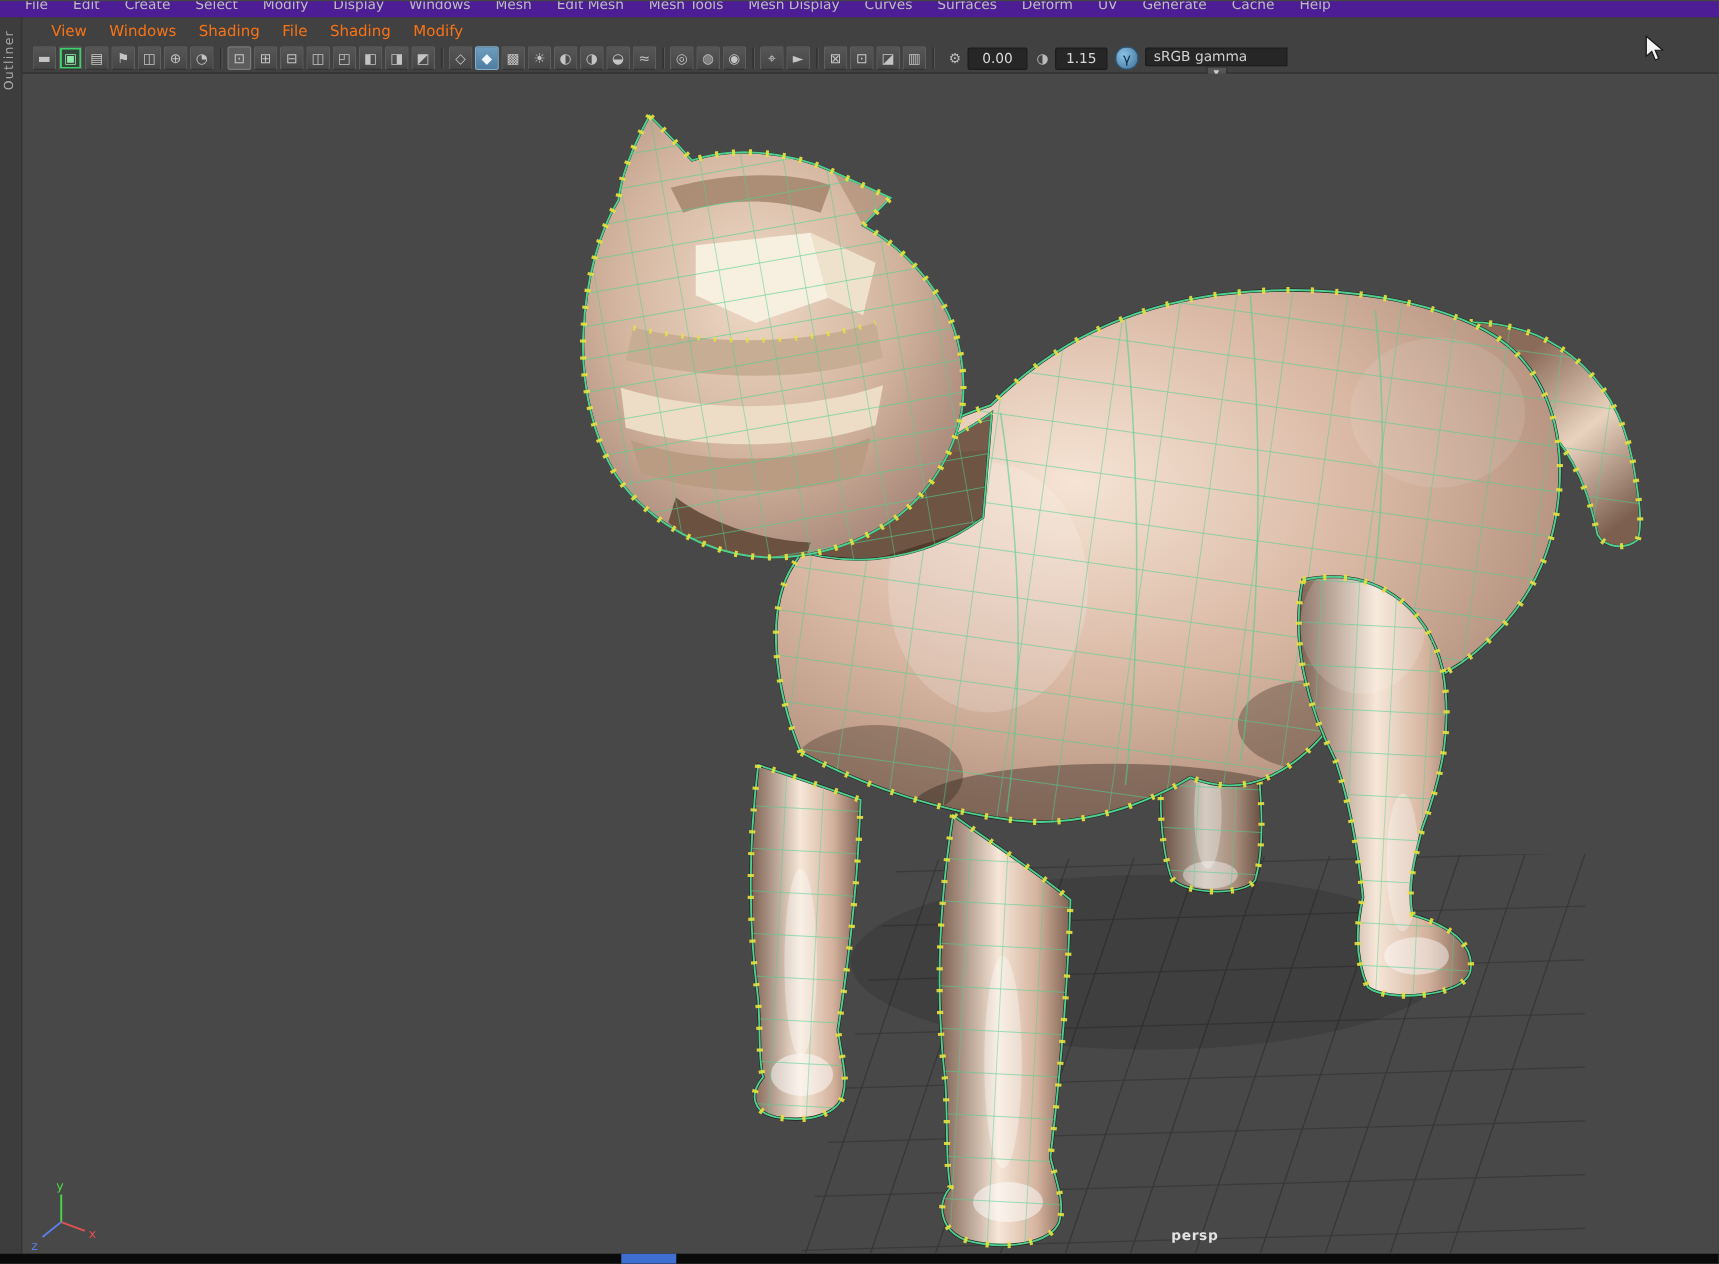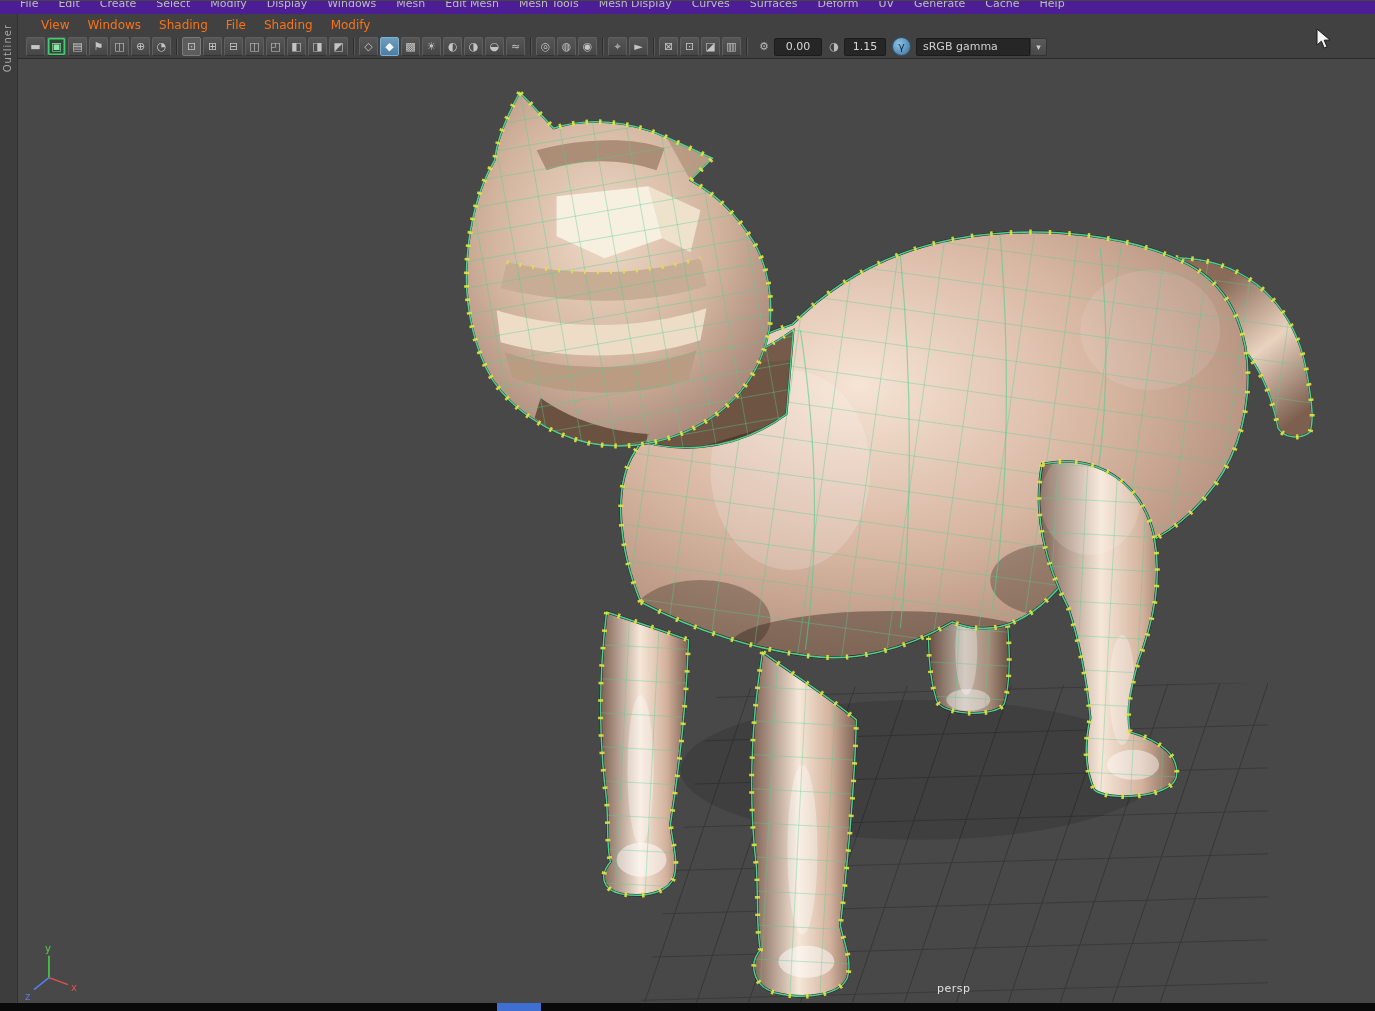--- a/index.html
+++ b/index.html
@@ -39,34 +39,34 @@
   .tb-mini { width:16px; height:18px; display:flex; align-items:center; justify-content:center;
     font-size:11px; color:#bbb; margin-left:4px; }
   .tb-field { height:16px; background:#262626; border:1px solid #1c1c1c; border-radius:2px;
     color:#d8d8d8; font-size:11px; display:flex; align-items:center; justify-content:center;
     padding:0 4px; margin-left:2px; }
   #exposure-field { width:38px; }
   #gamma-field { width:32px; }
   .cm-toggle { border-radius:10px; margin-left:6px;
     background:radial-gradient(circle at 35% 35%, #8cc2e8, #3c6f96); color:#0e2e44;
     border-color:#2c5674; font-size:11px; }
-  #colorspace { display:flex; align-items:center; height:18px; margin-left:5px; }
+  #colorspace { display:flex; align-items:center; height:18px; margin-left:5px;flex-direction:column; }
   #colorspace .value { width:106px; height:16px; background:#262626; border:1px solid #1c1c1c;
     font-size:11px; color:#d0d0d0; display:flex; align-items:center; padding-left:6px;
     border-radius:2px 0 0 2px; }
   #colorspace .arrow { width:17px; height:18px; box-sizing:border-box;
     background:linear-gradient(#5a5a5a,#484848); border:1px solid #333;
     display:flex; align-items:center; justify-content:center; font-size:9px; color:#ccc;
     border-radius:0 2px 2px 0; }
   
   #viewport { position:absolute; left:18px; top:59px; width:1357px; height:944px;
     background:#484848; overflow:hidden; }
   #viewport svg.scene { display:block; width:1357px; height:944px; }
   #persp-label { position:absolute; left:919px; top:923px; font-size:11px; color:#e2e2e2;
-    letter-spacing:0.5px; font-weight:normal; }
+    letter-spacing:0.5px; font-weight:bold; }
   
   #bottom-bar { position:absolute; left:0; top:1003px; width:1375px; height:8px; background:#0a0a0a; }
   #bottom-accent { position:absolute; left:497px; top:0; width:44px; height:8px; background:#3f6fd0; }
   
   #cursor { position:absolute; left:1316px; top:28px; z-index:50; pointer-events:none; }
 </style>
 </head>
 <body>
 
 <div id="menubar">

